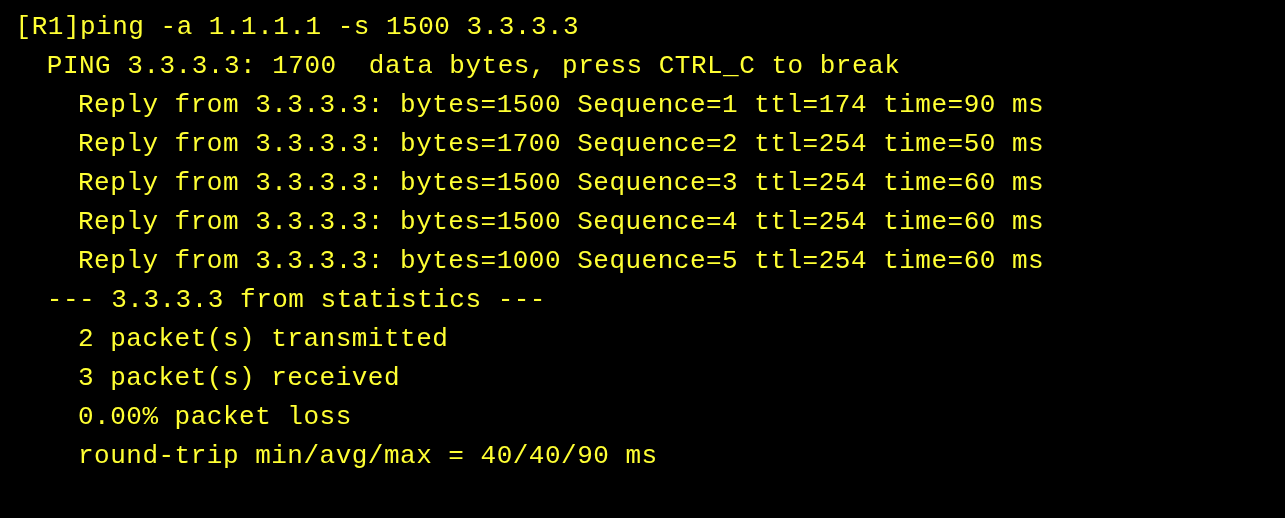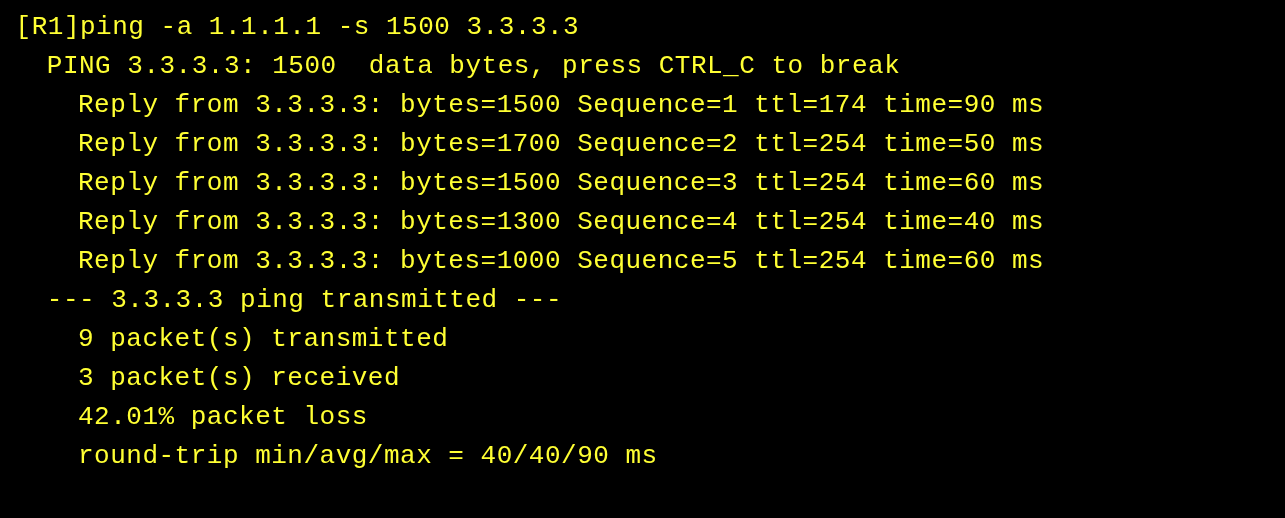--- a/index.html
+++ b/index.html
@@ -21,24 +21,24 @@
       white-space: pre;
     }
     .ind1 { padding-left: 1ch; }
     .ind2 { padding-left: 3ch; }
     .ind3 { padding-left: 5ch; }
   </style>
 </head>
 <body>
 
 <div class="line ind1"><span>[R1]</span><span>ping -a 1.1.1.1 -s 1500 3.3.3.3</span></div>
-<div class="line ind2">PING 3.3.3.3: 1500  data bytes, press CTRL_C to break</div>
+<div class="line ind2">PING 3.3.3.3: 1700  data bytes, press CTRL_C to break</div>
 <div class="line ind3">Reply from 3.3.3.3: bytes=1500 Sequence=1 ttl=174 time=90 ms</div>
 <div class="line ind3">Reply from 3.3.3.3: bytes=1700 Sequence=2 ttl=254 time=50 ms</div>
 <div class="line ind3">Reply from 3.3.3.3: bytes=1500 Sequence=3 ttl=254 time=60 ms</div>
-<div class="line ind3">Reply from 3.3.3.3: bytes=1300 Sequence=4 ttl=254 time=40 ms</div>
+<div class="line ind3">Reply from 3.3.3.3: bytes=1500 Sequence=4 ttl=254 time=60 ms</div>
 <div class="line ind3">Reply from 3.3.3.3: bytes=1000 Sequence=5 ttl=254 time=60 ms</div>
 <div class="line"></div>
-<div class="line ind2">--- 3.3.3.3 ping transmitted ---</div>
-<div class="line ind3">9 packet(s) transmitted</div>
+<div class="line ind2">--- 3.3.3.3 from statistics ---</div>
+<div class="line ind3">2 packet(s) transmitted</div>
 <div class="line ind3">3 packet(s) received</div>
-<div class="line ind3">42.01% packet loss</div>
+<div class="line ind3">0.00% packet loss</div>
 <div class="line ind3">round-trip min/avg/max = 40/40/90 ms</div>
 
 </body></html>

